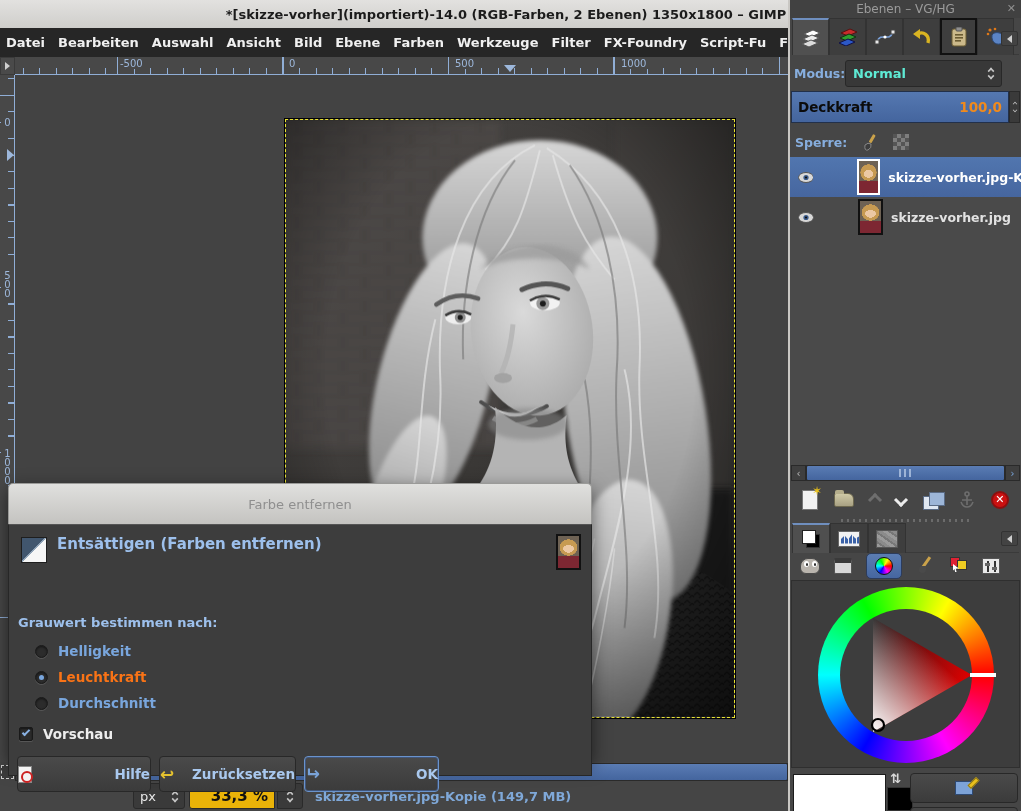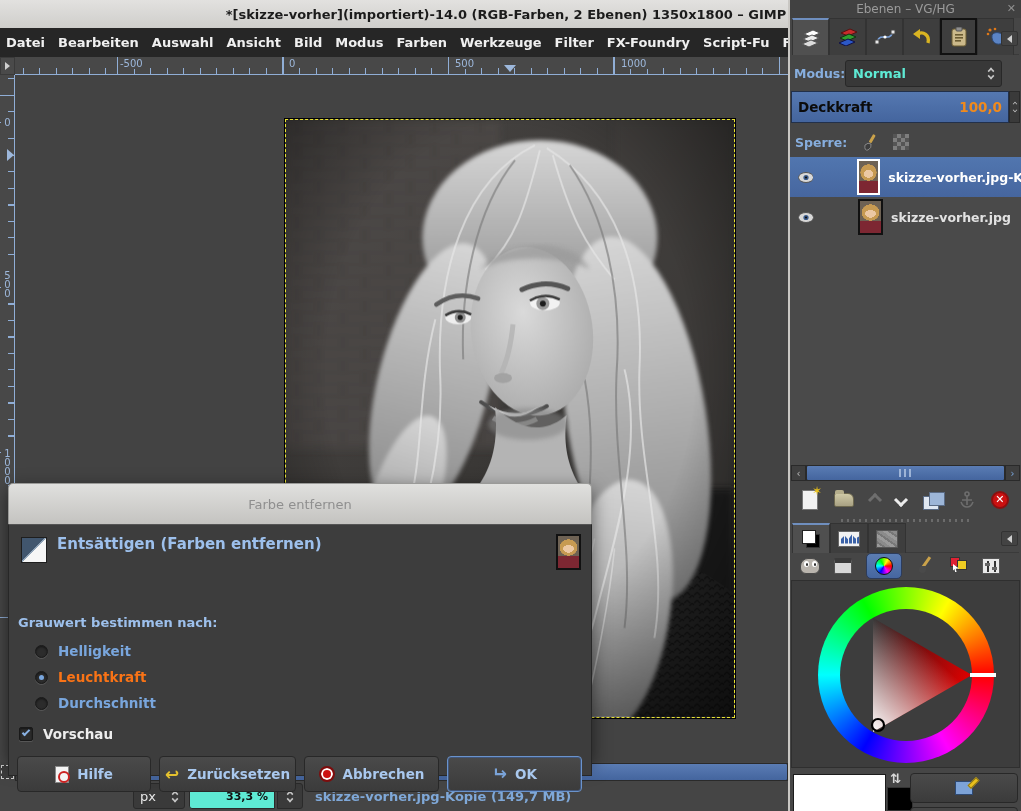--- a/index.html
+++ b/index.html
@@ -61,22 +61,22 @@
   .hthumb { flex:1; background:linear-gradient(#5a7cb4,#44659e); border:1px solid #2a2a2a; border-radius:2px;
             display:flex; align-items:center; justify-content:center; }
   .grip { width:13px; height:8px; background:repeating-linear-gradient(90deg,#9db3d6 0 2px,transparent 2px 5px); }
 
   
   .statusbar { position:absolute; left:0; top:781px; width:788px; height:30px; background:#454545;
                display:flex; align-items:center; }
   .unitbox { position:absolute; left:133px; width:52px; height:26px; background:#3a3a3a; border:1px solid #2a2a2a;
              border-radius:3px; display:flex; align-items:center; justify-content:space-between; padding:0 6px; }
   .unitbox .u { color:#e8e8e8; font-size:13px; }
-  .zoomval { position:absolute; left:189px; width:86px; height:26px; background:#5eead4; border:1px solid #2a2a2a;
-             border-radius:3px 0 0 3px; color:#111; font-size:11px; font-weight:bold;
+  .zoomval { position:absolute; left:189px; width:86px; height:26px; background:#eab308; border:1px solid #2a2a2a;
+             border-radius:3px 0 0 3px; color:#111; font-size:15px; font-weight:bold;
              display:flex; align-items:center; justify-content:flex-end; padding-right:6px; }
   .zoomspin { position:absolute; left:277px; width:26px; height:26px; background:#3a3a3a; border:1px solid #2a2a2a;
               border-radius:0 3px 3px 0; display:flex; flex-direction:column; align-items:center; justify-content:center; gap:1px; }
   .statmsg { position:absolute; left:315px; color:#7fa8d8; font-size:13px; font-weight:bold; white-space:nowrap; }
 
   .spinstack { display:flex; flex-direction:column; align-items:center; gap:1px; }
   .chev { width:6px; height:6px; border-left:2px solid #c4c4c4; border-top:2px solid #c4c4c4; }
   .chev.up { transform:rotate(45deg) scale(.8); }
   .chev.down { transform:rotate(-135deg) scale(.8); margin-top:-2px; }
 
@@ -100,21 +100,21 @@
   .optlab { font-size:13.5px; font-weight:bold; color:#79a6dd; }
   .optlab.sel { color:#f97316; }
   .prev { position:absolute; left:10px; top:201px; display:flex; align-items:center; gap:10px; }
   .checkbox { position:relative; width:14px; height:14px; border-radius:2px; background:#2c2c2c;
               border:1px solid #191919; box-shadow:inset 0 1px 2px #151515, 0 1px 0 #565656; }
   .checkbox .ck { position:absolute; left:2px; top:2px; width:8px; height:4px;
                   border-left:2px solid #8ab2e4; border-bottom:2px solid #8ab2e4; transform:rotate(-45deg); }
   .prevlab { font-size:13.5px; font-weight:bold; color:#ededed; }
   .btnrow { position:absolute; left:8px; top:231px; display:flex; gap:8px; }
   .btn { height:36px; background:linear-gradient(#4a4a4a,#3b3b3b); border:1px solid #282828; border-radius:4px;
-         color:#a9c8ee; font-size:13.5px; font-weight:bold; display:flex; align-items:center; justify-content:center; gap:8px; }
+         color:#a9c8ee; font-size:13.5px; font-weight:bold; display:flex; align-items:center; justify-content:space-between; gap:8px; }
   .btn.ok { border:1px solid #6a93cc; box-shadow:0 0 0 1px #41567a inset; }
   .w134{width:134px} .w137{width:137px} .w135{width:135px}
   .ic-help { width:14px; height:17px; background:#f4f4f4; border:1px solid #888; position:relative; }
   .ic-help::after { content:""; position:absolute; left:2px; top:4px; width:8px; height:8px; border-radius:50%;
                     border:2.5px solid #cc2222; }
   .ic-reset { color:#e5c22f; font-size:17px; font-weight:bold; line-height:1; }
   .ic-cancel { width:16px; height:16px; border-radius:50%; background:#cc1111; border:2px solid #7c0d0d;
                box-shadow:inset 0 0 0 2px #fff; }
   .ic-ok { color:#7aa3d8; font-size:18px; font-weight:bold; line-height:1; transform:scaleX(-1); }
 
@@ -253,21 +253,21 @@
     <div class="titlebar">
       <div class="t">*[skizze-vorher](importiert)-14.0 (RGB-Farben, 2 Ebenen) 1350x1800 – GIMP</div>
     </div>
 
     <div class="menubar">
       <span class="mi">Datei</span>
       <span class="mi">Bearbeiten</span>
       <span class="mi">Auswahl</span>
       <span class="mi">Ansicht</span>
       <span class="mi">Bild</span>
-      <span class="mi">Modus</span>
+      <span class="mi">Ebene</span>
       <span class="mi">Farben</span>
       <span class="mi">Werkzeuge</span>
       <span class="mi">Filter</span>
       <span class="mi">FX-Foundry</span>
       <span class="mi">Script-Fu</span>
       <span class="mi">F</span>
     </div>
 
     <div class="corner">
         <span class="tri"></span>
@@ -453,24 +453,20 @@
 
       <div class="btnrow">
         <div class="btn w134">
           <span class="ic-help"></span>
           <span>Hilfe</span>
         </div>
         <div class="btn w137">
           <span class="ic-reset">↩</span>
           <span>Zurücksetzen</span>
         </div>
-        <div class="btn w135">
-          <span class="ic-cancel"></span>
-          <span>Abbrechen</span>
-        </div>
         <div class="btn ok w135">
           <span class="ic-ok">↵</span>
           <span>OK</span>
         </div>
       </div>
     </div>
   </div>
 
   <div class="panel">
     <div class="ptitle">

